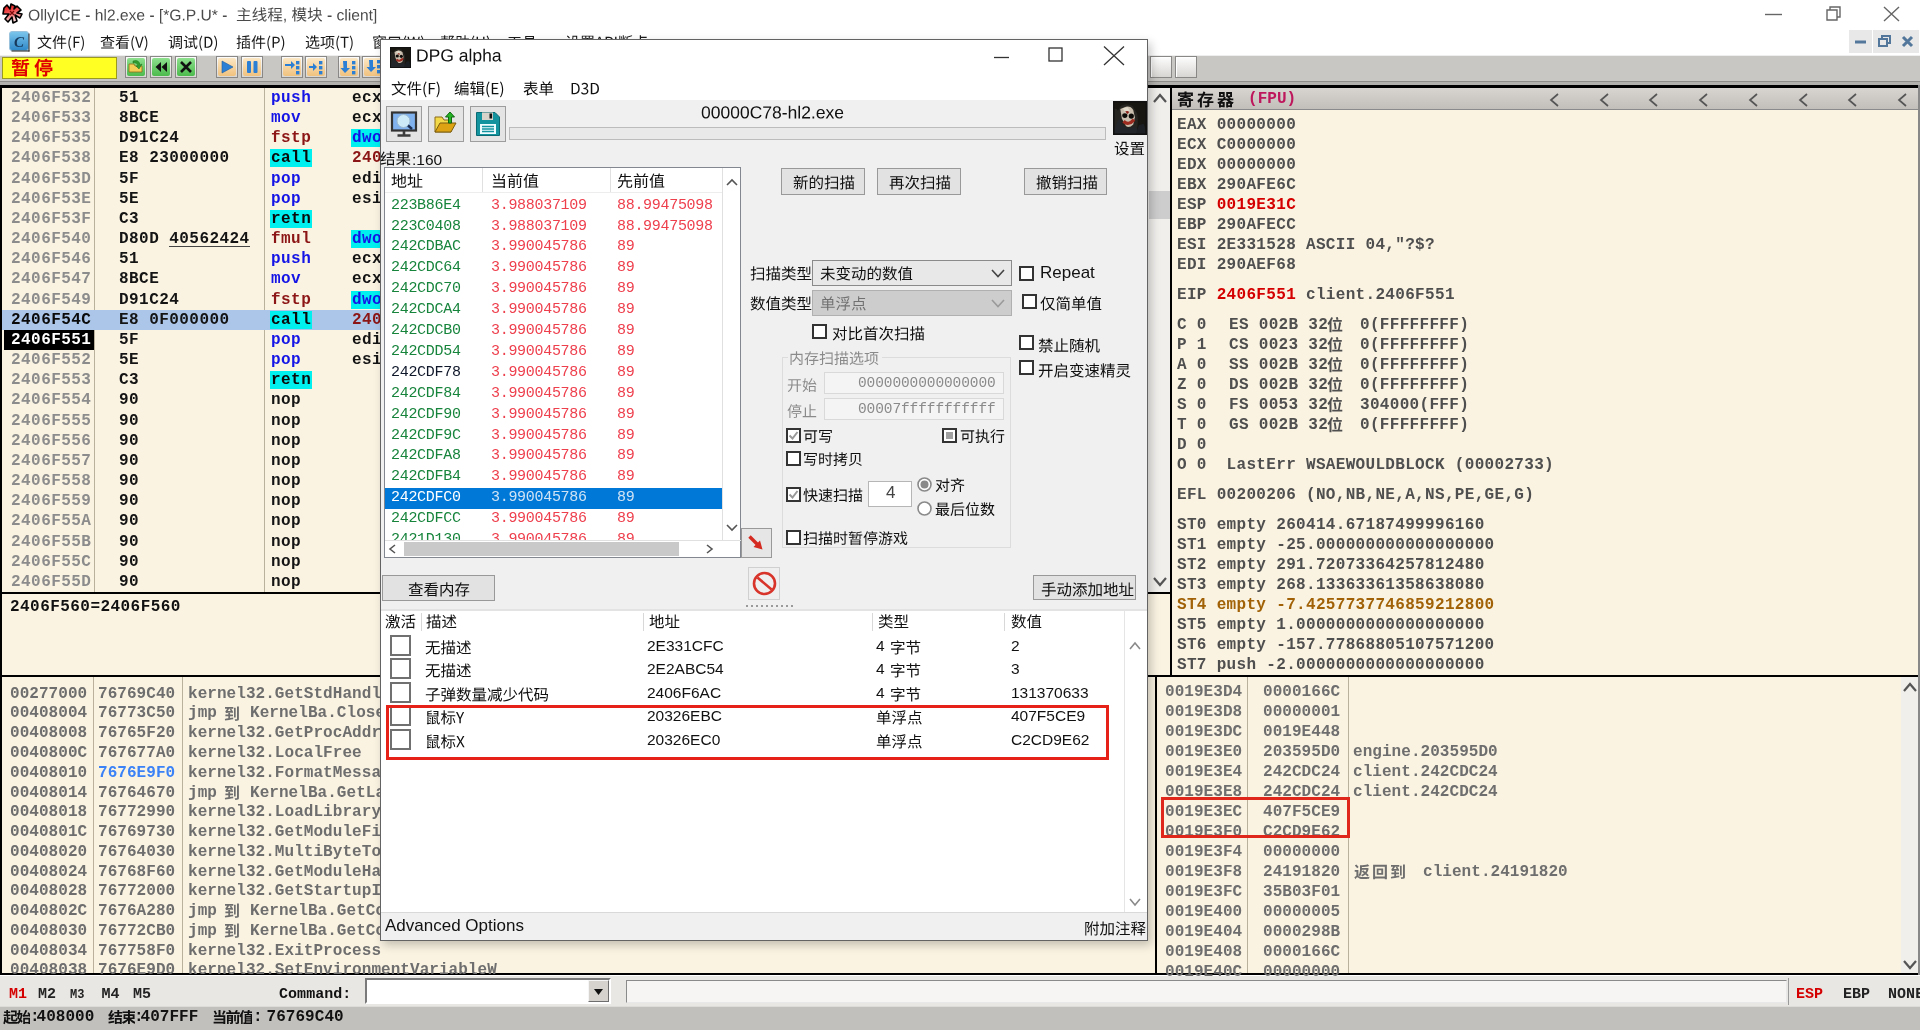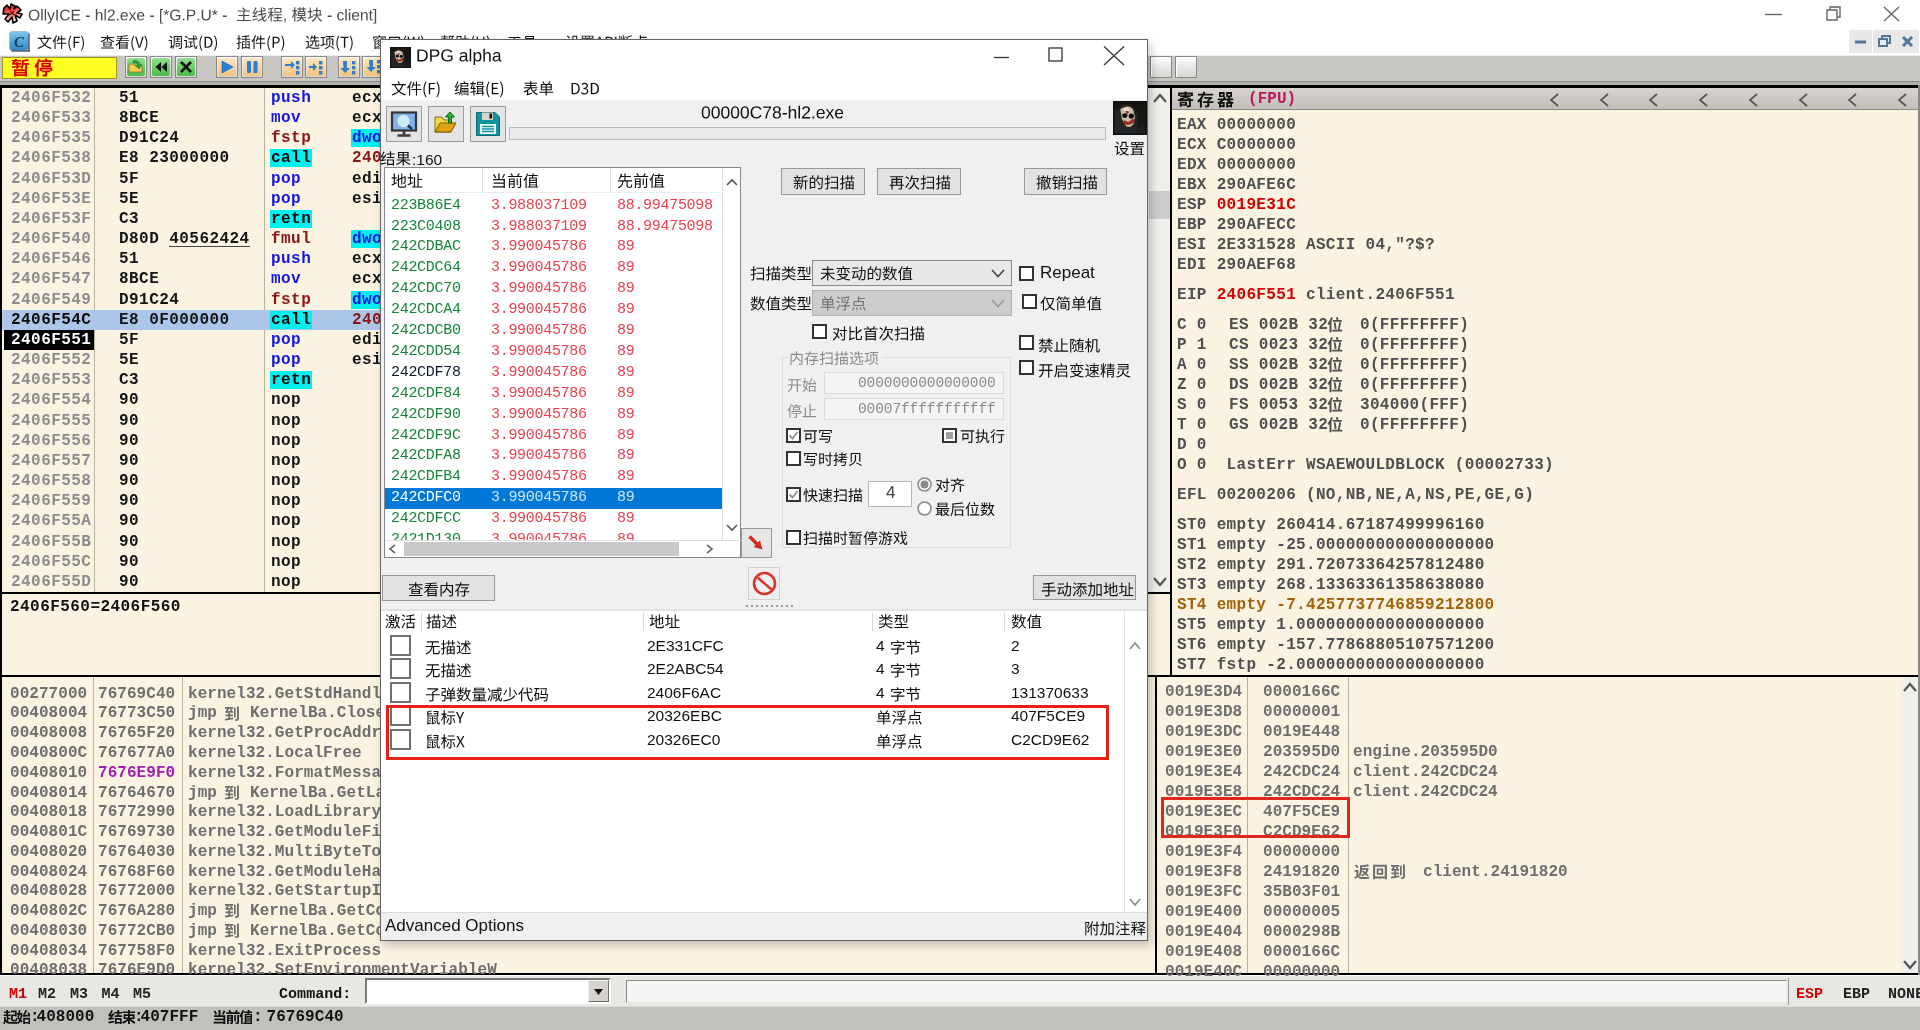--- a/index.html
+++ b/index.html
@@ -299,21 +299,21 @@
     <path fill="#6e6e6e" d="M10 -12.1V-2.4H11.7V-12.1ZM13 -13.4V-1C13 -0.7 12.9 -0.6 12.7 -0.6C12.4 -0.6 11.5 -0.6 10.7 -0.6C10.9 -0.1 11.2 0.7 11.3 1.2C12.6 1.2 13.5 1.1 14.1 0.8C14.7 0.5 14.9 0 14.9 -1V-13.4ZM0.8 -0.9 1.2 0.8C3.4 0.4 6.5 -0.1 9.3 -0.6L9.2 -2.3L6.1 -1.8V-3.6H9V-5.3H6.1V-6.7H4.3V-5.3H1.4V-3.6H4.3V-1.5C3 -1.3 1.8 -1.1 0.8 -0.9ZM1.9 -6.8C2.4 -7 3 -7 7.5 -7.4C7.6 -7.1 7.7 -6.8 7.8 -6.6L9.3 -7.6C8.9 -8.5 7.9 -9.9 7.1 -11H9.3V-12.7H1V-11H3C2.6 -10.1 2.2 -9.4 2 -9.2C1.8 -8.8 1.5 -8.6 1.3 -8.5C1.5 -8 1.8 -7.2 1.9 -6.8ZM5.7 -10.2C6 -9.8 6.3 -9.4 6.6 -8.9L3.7 -8.7C4.2 -9.4 4.7 -10.2 5.1 -11H7Z"></path>
   </svg>
 <div class="mono" style="position:absolute;white-space:pre;left:250px;top:703.46px;color:#6e6e6e">KernelBa.CloseHandle</div>
 <div class="mono" style="position:absolute;white-space:pre;left:10px;top:723.22px;color:#6e6e6e">00408008</div>
 <div class="mono" style="position:absolute;white-space:pre;left:98px;top:723.22px;color:#6e6e6e">76765F20</div>
 <div class="mono" style="position:absolute;white-space:pre;left:188px;top:723.22px;color:#6e6e6e">kernel32.GetProcAddress</div>
 <div class="mono" style="position:absolute;white-space:pre;left:10px;top:742.98px;color:#6e6e6e">0040800C</div>
 <div class="mono" style="position:absolute;white-space:pre;left:98px;top:742.98px;color:#6e6e6e">767677A0</div>
 <div class="mono" style="position:absolute;white-space:pre;left:188px;top:742.98px;color:#6e6e6e">kernel32.LocalFree</div>
 <div class="mono" style="position:absolute;white-space:pre;left:10px;top:762.74px;color:#6e6e6e">00408010</div>
-<div class="mono" style="position:absolute;white-space:pre;left:98px;top:762.74px;color:#a21caf">7676E9F0</div>
+<div class="mono" style="position:absolute;white-space:pre;left:98px;top:762.74px;color:#3b82f6">7676E9F0</div>
 <div class="mono" style="position:absolute;white-space:pre;left:188px;top:762.74px;color:#6e6e6e">kernel32.FormatMessageW</div>
 <div class="mono" style="position:absolute;white-space:pre;left:10px;top:782.5px;color:#6e6e6e">00408014</div>
 <div class="mono" style="position:absolute;white-space:pre;left:98px;top:782.5px;color:#6e6e6e">76764670</div>
 <div class="mono" style="position:absolute;white-space:pre;left:188px;top:782.5px;color:#6e6e6e">jmp</div>
 <svg style="position:absolute;left:224.0px;top:781.7px;" width="16.0" height="21.6" viewBox="0 -16.8 16.0 21.6">
     <path fill="#6e6e6e" d="M10 -12.1V-2.4H11.7V-12.1ZM13 -13.4V-1C13 -0.7 12.9 -0.6 12.7 -0.6C12.4 -0.6 11.5 -0.6 10.7 -0.6C10.9 -0.1 11.2 0.7 11.3 1.2C12.6 1.2 13.5 1.1 14.1 0.8C14.7 0.5 14.9 0 14.9 -1V-13.4ZM0.8 -0.9 1.2 0.8C3.4 0.4 6.5 -0.1 9.3 -0.6L9.2 -2.3L6.1 -1.8V-3.6H9V-5.3H6.1V-6.7H4.3V-5.3H1.4V-3.6H4.3V-1.5C3 -1.3 1.8 -1.1 0.8 -0.9ZM1.9 -6.8C2.4 -7 3 -7 7.5 -7.4C7.6 -7.1 7.7 -6.8 7.8 -6.6L9.3 -7.6C8.9 -8.5 7.9 -9.9 7.1 -11H9.3V-12.7H1V-11H3C2.6 -10.1 2.2 -9.4 2 -9.2C1.8 -8.8 1.5 -8.6 1.3 -8.5C1.5 -8 1.8 -7.2 1.9 -6.8ZM5.7 -10.2C6 -9.8 6.3 -9.4 6.6 -8.9L3.7 -8.7C4.2 -9.4 4.7 -10.2 5.1 -11H7Z"></path>
   </svg>
 <div class="mono" style="position:absolute;white-space:pre;left:250px;top:782.5px;color:#6e6e6e">KernelBa.GetLastError</div>
 <div class="mono" style="position:absolute;white-space:pre;left:10px;top:802.26px;color:#6e6e6e">00408018</div>
 <div class="mono" style="position:absolute;white-space:pre;left:98px;top:802.26px;color:#6e6e6e">76772990</div>
@@ -474,25 +474,25 @@
 <div class="mono reg" style="position:absolute;white-space:pre;left:1177px;top:435px;color:#4f4f4f">D 0</div>
 <div class="mono reg" style="position:absolute;white-space:pre;left:1177px;top:455px;color:#4f4f4f">O 0  LastErr WSAEWOULDBLOCK (00002733)</div>
 <div class="mono reg" style="position:absolute;white-space:pre;left:1177px;top:485px;color:#4f4f4f">EFL 00200206 (NO,NB,NE,A,NS,PE,GE,G)</div>
 <div class="mono reg" style="position:absolute;white-space:pre;left:1177px;top:515px;color:#4f4f4f">ST0 empty 260414.67187499996160</div>
 <div class="mono reg" style="position:absolute;white-space:pre;left:1177px;top:535px;color:#4f4f4f">ST1 empty -25.000000000000000000</div>
 <div class="mono reg" style="position:absolute;white-space:pre;left:1177px;top:555px;color:#4f4f4f">ST2 empty 291.72073364257812480</div>
 <div class="mono reg" style="position:absolute;white-space:pre;left:1177px;top:575px;color:#4f4f4f">ST3 empty 268.13363361358638080</div>
 <div class="mono reg" style="position:absolute;white-space:pre;left:1177px;top:595px;color:#a16207">ST4 empty -7.4257737746859212800</div>
 <div class="mono reg" style="position:absolute;white-space:pre;left:1177px;top:615px;color:#4f4f4f">ST5 empty 1.0000000000000000000</div>
 <div class="mono reg" style="position:absolute;white-space:pre;left:1177px;top:635px;color:#4f4f4f">ST6 empty -157.77868805107571200</div>
-<div class="mono reg" style="position:absolute;white-space:pre;left:1177px;top:655px;color:#4f4f4f">ST7 fstp -2.0000000000000000000</div>
+<div class="mono reg" style="position:absolute;white-space:pre;left:1177px;top:655px;color:#4f4f4f">ST7 push -2.0000000000000000000</div>
 <div style="position:absolute;left:0px;top:976px;width:1920px;height:30px;background:#e9e7e4"></div>
 <div class="mono" style="position:absolute;white-space:pre;left:9px;top:985px;color:#d40000;font-size:15px">M1</div>
 <div class="mono" style="position:absolute;white-space:pre;left:38px;top:985px;color:#222;font-size:15px">M2</div>
-<div class="mono" style="position:absolute;white-space:pre;left:70px;top:985px;color:#222;font-size:15px">M3</div>
+<div class="mono" style="position:absolute;white-space:pre;left:70px;top:985px;color:#222;font-size:12px">M3</div>
 <div class="mono" style="position:absolute;white-space:pre;left:101.5px;top:985px;color:#222;font-size:15px">M4</div>
 <div class="mono" style="position:absolute;white-space:pre;left:133px;top:985px;color:#222;font-size:15px">M5</div>
 <div class="mono" style="position:absolute;white-space:pre;left:279px;top:985px;color:#111;font-size:15px">Command:</div>
 <div style="position:absolute;left:365px;top:978px;width:246px;height:26px;background:#fff;border:2px solid;border-color:#7a7a7a #fff #fff #7a7a7a"></div>
 <div style="position:absolute;left:588px;top:980px;width:21px;height:22px;background:#d6d3cf;border:1px solid;border-color:#f5f5f5 #6e6e6e #6e6e6e #f5f5f5"></div>
 <svg style="position:absolute;left:591px;top:987px" width="15" height="10" viewBox="0 0 15 10">
     <path d="M3 2 L12 2 L7.5 8 Z" fill="#111"></path>
   </svg>
 <div style="position:absolute;left:626px;top:980px;width:1161px;height:23px;background:#f6f5f3;border:1px solid;border-color:#8a8a8a #e8e8e8 #e8e8e8 #8a8a8a"></div>
 <div class="mono" style="position:absolute;white-space:pre;left:1796px;top:985px;color:#d40000;font-size:15px">ESP</div>

